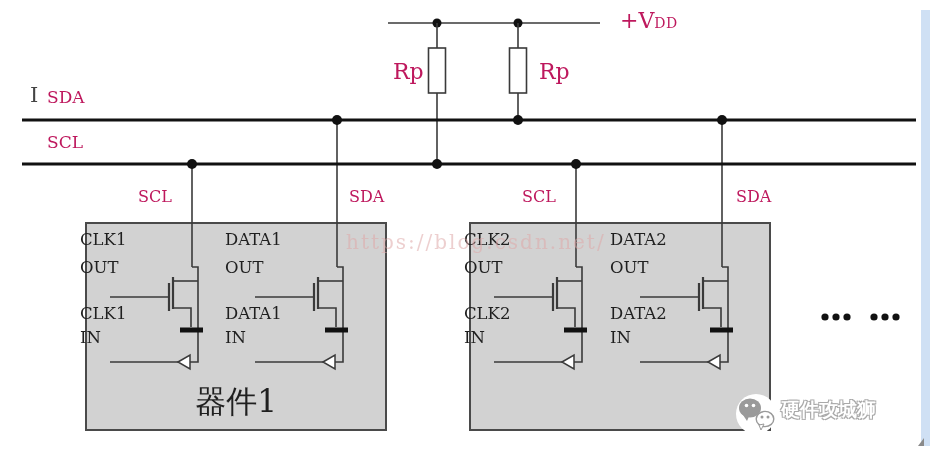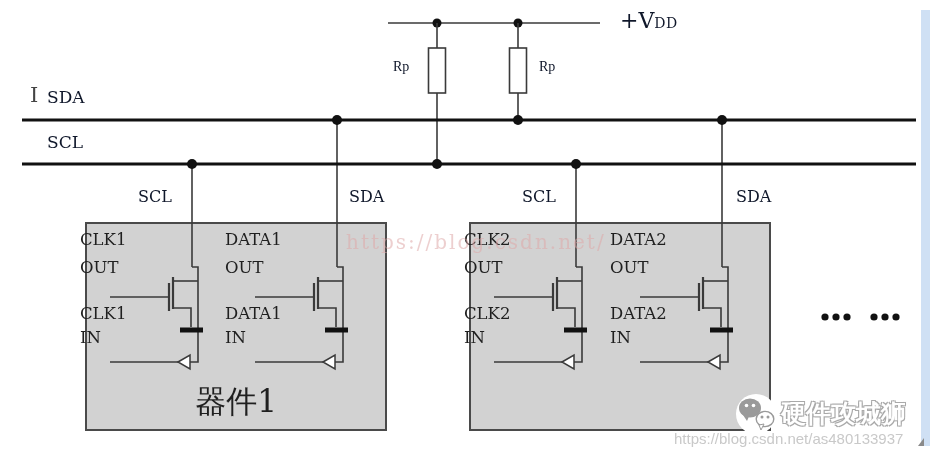--- a/index.html
+++ b/index.html
@@ -1,38 +1,38 @@
 <!DOCTYPE html>
 <html><head>
 <meta charset="utf-8">
 <style>
   html,body{margin:0;padding:0;background:#fff;}
   #stage{
     position:relative;width:931px;height:458px;background:#ffffff;overflow:hidden;
     font-family:"DejaVu Serif","Liberation Serif",serif;color:#222;
   }
   #circuit-svg{position:absolute;left:0;top:0;}
-  .lbl{position:absolute;white-space:nowrap;color:#0f172a;}
+  .lbl{position:absolute;white-space:nowrap;color:#be185d;}
   .buslbl{font-size:17px;}
   .pinlbl{font-size:16px;}
-  .rplbl{font-size:14px;font-family:Liberation Serif, serif;}
+  .rplbl{font-size:22px;}
   .celllbl{position:absolute;width:110px;text-align:left;font-size:16.5px;color:#1f1f1f;}
   .devname{position:absolute;width:300px;text-align:center;font-size:31px;color:#1f1f1f;}
   .vdd-main{font-size:22px;}
   .vdd-sub{font-size:14px;letter-spacing:0.5px;}
   .wm-center{
     font-size:20px;letter-spacing:2px;color:rgba(222,168,168,0.55);
     font-family:"DejaVu Serif","Liberation Serif",serif;
   }
   .wm-url{
     font-size:15px;color:#c9c9c9;
     font-family:"Liberation Sans","DejaVu Sans",sans-serif;
   }
   .badge-text{
-    font-size:25px;color:#ffffff;font-weight:bold;
+    font-size:19px;color:#ffffff;font-weight:bold;
     text-shadow:-1px -1px 0 #a9a9a9,1px -1px 0 #a9a9a9,-1px 1px 0 #a9a9a9,1px 1px 0 #a9a9a9;
     font-family:"DejaVu Serif","Liberation Serif",serif;
   }
   .ibeam{font-size:21px;color:#444;}
 </style>
 </head>
 <body>
 
 <div id="stage">
 
@@ -145,16 +145,15 @@
   <div class="celllbl" style="left:464px;top:304px;">CLK2</div>
   <div class="celllbl" style="left:464px;top:328px;">IN</div>
   <div class="celllbl" style="left:610px;top:230px;">DATA2</div>
   <div class="celllbl" style="left:610px;top:258px;">OUT</div>
   <div class="celllbl" style="left:610px;top:304px;">DATA2</div>
   <div class="celllbl" style="left:610px;top:328px;">IN</div>
 
   <div class="devname" style="left:86px;top:381px;">器件1</div>
 
   <div class="lbl wm-center" style="left:346px;top:230px;">https://blog.csdn.net/</div>
-  <div class="lbl wm-url" style="left:674px;top:430px;">https://blog.csdn.net/as480133937</div>
   <div class="lbl badge-text" style="left:781px;top:397px;">硬件攻城狮</div>
 
 </div>
 
 </body></html>

